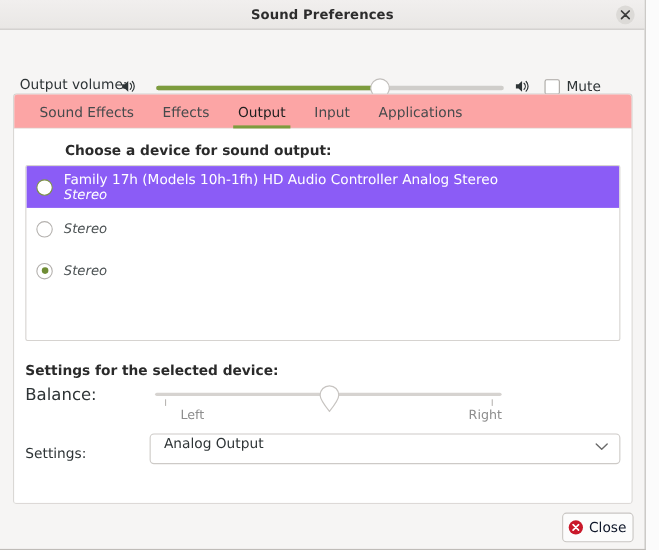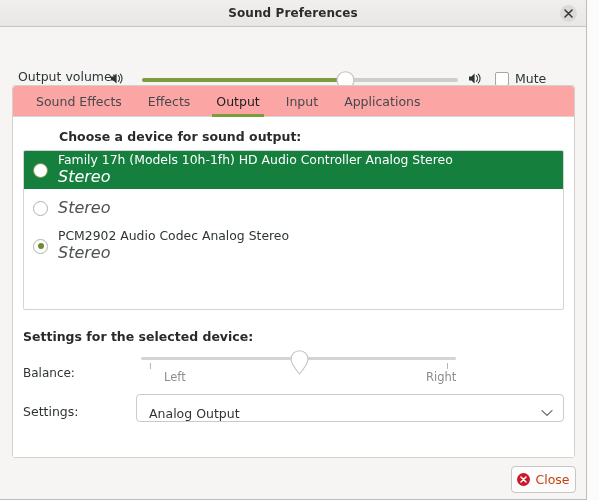--- a/index.html
+++ b/index.html
@@ -139,47 +139,47 @@
     border-radius: 2px;
     overflow: hidden;
   }
   .device-row {
     position: relative;
     height: 38px;
     display: flex; align-items: center;
     padding-left: 9px;
     cursor: pointer;
   }
-  .device-row.highlight { background: #15803d; }
+  .device-row.highlight { background: #8b5cf6; }
   .radio {
     width: 15px; height: 15px; border-radius: 50%;
     border: 1px solid #b4b1ae; background: #ffffff;
     flex: 0 0 auto;
     position: relative;
     margin-right: 10px;
   }
   .device-row.highlight .radio { border-color: #7b9147; }
   .radio.checked::after {
     content: ""; position: absolute; left: 3.5px; top: 3.5px;
     width: 6px; height: 6px; border-radius: 50%; background: #6f8c34;
   }
   .dev-texts { display: flex; flex-direction: column; line-height: 1.18; }
   .dev-name { font-size: 12.4px; color: #2e3436; }
-  .dev-sub  { font-size: 16px; color: #4c5254; font-style: italic; }
+  .dev-sub  { font-size: 12px; color: #4c5254; font-style: italic; }
   .device-row.highlight .dev-name,
   .device-row.highlight .dev-sub { color: #ffffff; }
 
   
   #settings-label {
     position: absolute; left: 10px; top: 212px;
     font-size: 12.5px; font-weight: bold; color: #2a2a2a;
   }
   #balance-label {
     position: absolute; left: 10px; top: 233px;
-    font-size: 12px; color: #2e3436; margin-top: 16px;
+    font-size: 15px; color: #2e3436;
   }
   #bal-track {
     position: absolute; left: 128px; top: 240px; width: 315px; height: 3px;
     background: #d6d3d0; border-radius: 2px;
   }
   #bal-handle {
     position: absolute; left: 276px; top: 232px;
     width: 21px; height: 26px; cursor: pointer;
   }
   .bal-tick {
@@ -195,36 +195,36 @@
 
   #connector-label {
     position: absolute; left: 10px; top: 287px;
     font-size: 12.5px; color: #2e3436;
   }
   #connector-combo {
     position: absolute; left: 123px; top: 277px;
     width: 428px; height: 28px;
     background: #ffffff;
     border: 1px solid #cdcac7; border-radius: 4px;
-    display: flex; align-items: flex-end; justify-content: space-between;
+    display: flex; align-items: flex-start; justify-content: space-between;
     padding: 0 10px 0 12px;
     cursor: pointer;
   }
   #connector-value { font-size: 12.5px; color: #2e3436; }
 
   
   #close-button {
     position: absolute; left: 511px; top: 466px;
     width: 65px; height: 27px;
     background: #fcfcfc;
     border: 1px solid #c9c6c3; border-radius: 4px;
     display: flex; align-items: center; justify-content: center;
     gap: 5px; cursor: pointer;
   }
-  #close-button-label { font-size: 12.5px; color: #c2410c; }
+  #close-button-label { font-size: 12.5px; color: #0f172a; }
   .close-dot {
     width: 13px; height: 13px; border-radius: 50%;
     background: #c9182a;
     display: flex; align-items: center; justify-content: center;
     flex: 0 0 auto;
   }
 </style>
 </head>
 <body>
 
@@ -321,21 +321,20 @@
         <div class="device-row">
           <div class="radio"></div>
           <div class="dev-texts">
             <span class="dev-sub">Stereo</span>
           </div>
         </div>
 
         <div class="device-row">
           <div class="radio checked"></div>
           <div class="dev-texts">
-            <span class="dev-name">PCM2902 Audio Codec Analog Stereo</span>
             <span class="dev-sub">Stereo</span>
           </div>
         </div>
 
       </div>
 
       <span id="settings-label">Settings for the selected device:</span>
 
       <span id="balance-label">Balance:</span>
       <div id="bal-track"></div>

